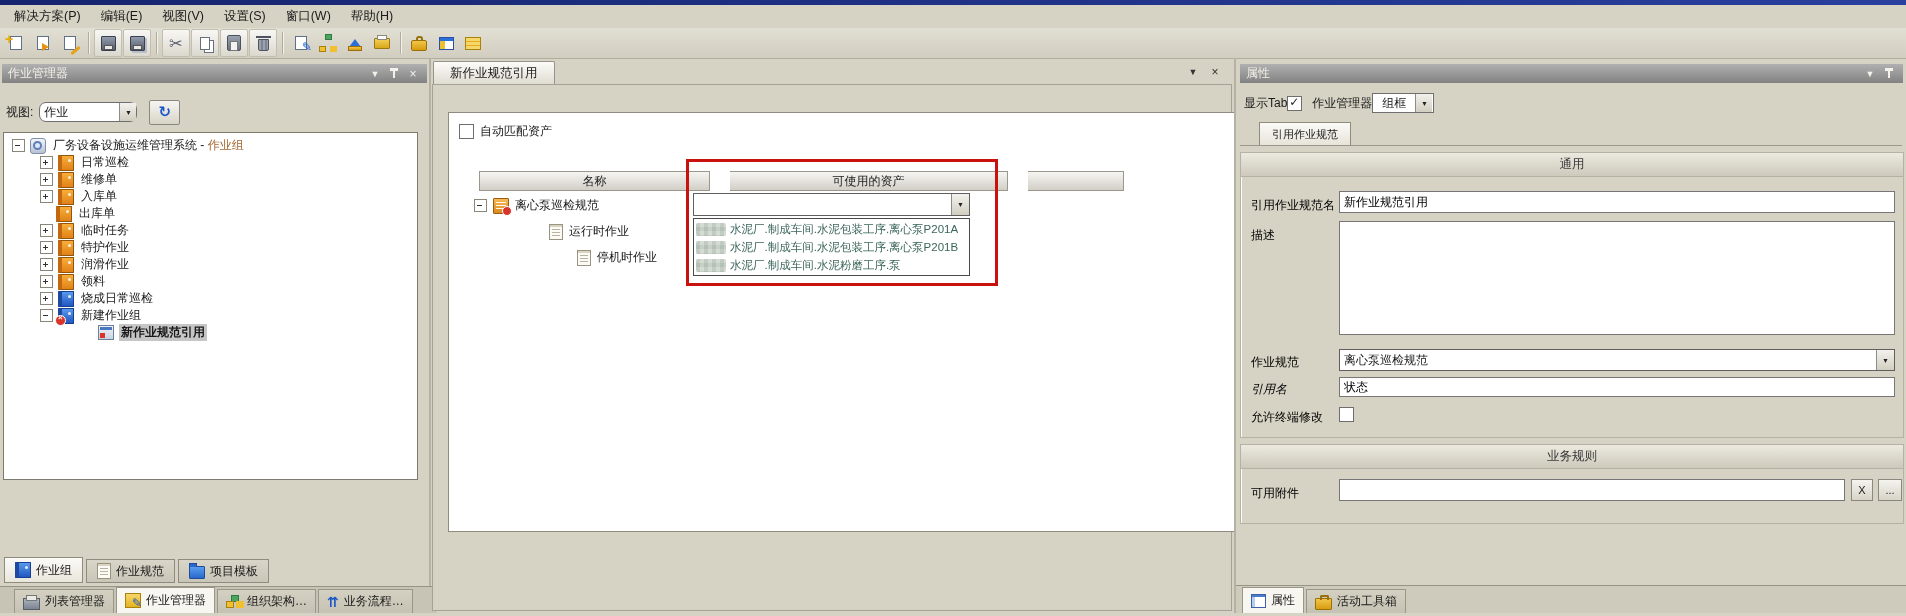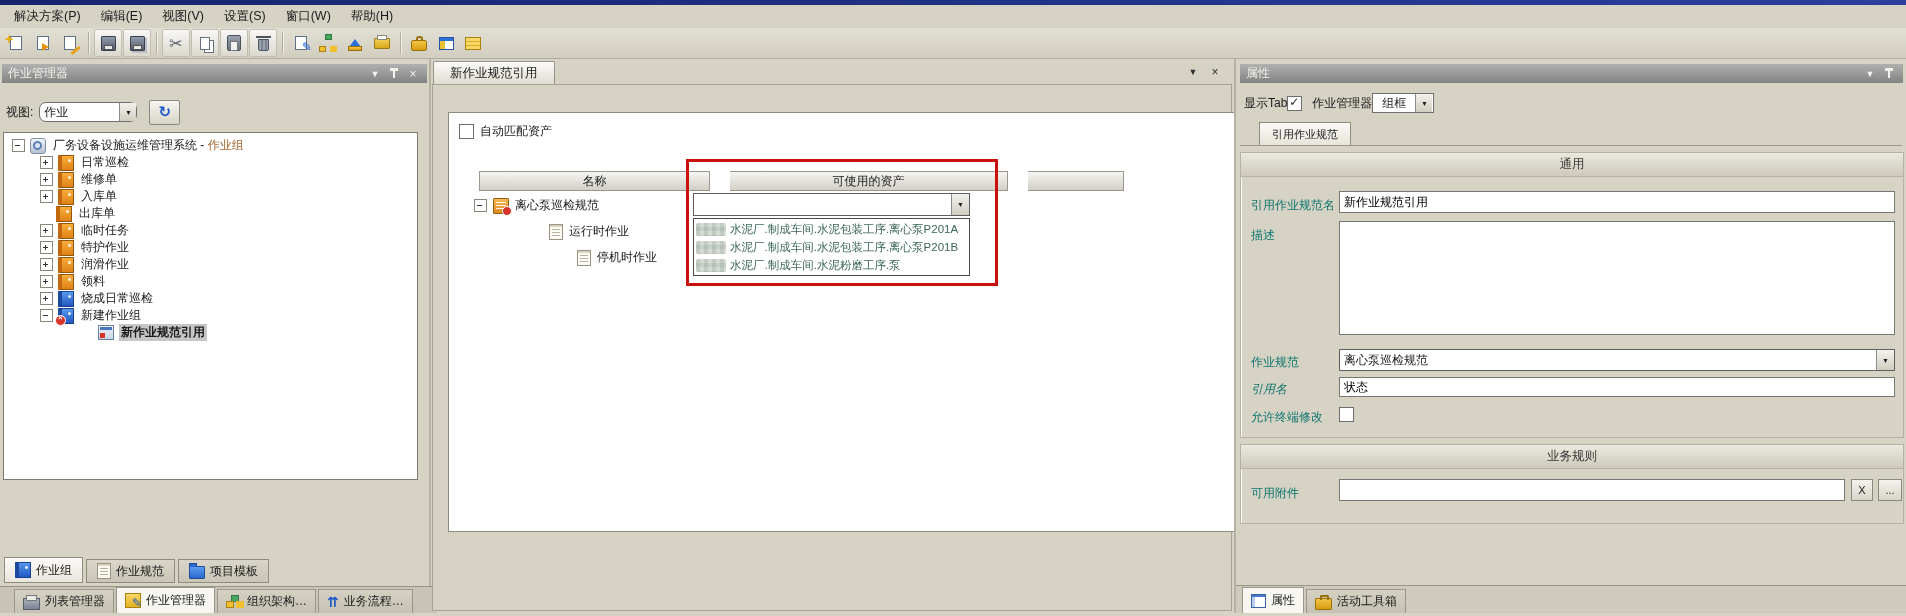--- a/index.html
+++ b/index.html
@@ -139,21 +139,21 @@
   .prow{position:absolute;left:8px;top:34px;height:22px;display:flex;align-items:center;text-align:center;}
   .prow .combo{width:62px;}
   .prow .combo .cval{max-width:34px;}
   .rtab{position:absolute;left:8px;top:64px;height:24px;padding:0 12px;background:linear-gradient(#fbfaf7,#e6e3d8);
         border:1px solid #8f8b7d;border-bottom:none;display:flex;align-items:center;font-size:11px;box-sizing:border-box;margin-left:15px;}
   .rtabline{position:absolute;left:4px;right:4px;top:87px;height:1px;background:#9b978b;}
   .grp{position:absolute;left:4px;width:664px;border:1px solid #b5b1a3;box-shadow:inset 1px 1px 0 #fdfcf9;background:#d6d2c4;box-sizing:border-box;}
   .grp1{top:94px;height:286px;}
   .grp2{top:386px;height:80px;}
   .ghead{height:23px;background:linear-gradient(#ece9e0,#cdc9bb);border-bottom:1px solid #b5b1a3;display:flex;align-items:center;justify-content:center;font-size:12.5px;color:#3a3a3a;}
-  .flabel{position:absolute;left:10px;color:#0f766e;}
+  .flabel{position:absolute;left:10px;color:#000000;}
   .fin{position:absolute;left:98px;background:#fff;border:1px solid #767676;font:12px "Liberation Sans","DejaVu Sans",sans-serif;padding:0 4px;box-sizing:border-box;outline:none;}
   .fcombo{position:absolute;left:98px;top:196px;width:556px;height:22px;background:#fff;border:1px solid #5f5f5f;display:flex;box-sizing:border-box;}
   .fcombo .cval{flex:1;padding:2px 4px;overflow:hidden;white-space:nowrap;}
   .fcombo .carr{width:17px;background:linear-gradient(#f2f1ed,#d2cec0);border-left:1px solid #8c8c8c;display:flex;align-items:center;justify-content:center;font-size:7px;color:#222;}
   .sbtn{position:absolute;top:34px;height:22px;background:linear-gradient(#f4f3ef,#d8d4c7);border:1px solid #8a897f;
         display:flex;align-items:center;justify-content:center;font-size:11px;box-sizing:border-box;}
   .dockr{position:absolute;left:0;right:0;top:527px;height:28px;border-top:1px solid #989484;background:#cfcbbc;
          display:flex;align-items:flex-end;padding-left:6px;box-sizing:border-box;}
 </style>
 </head>

